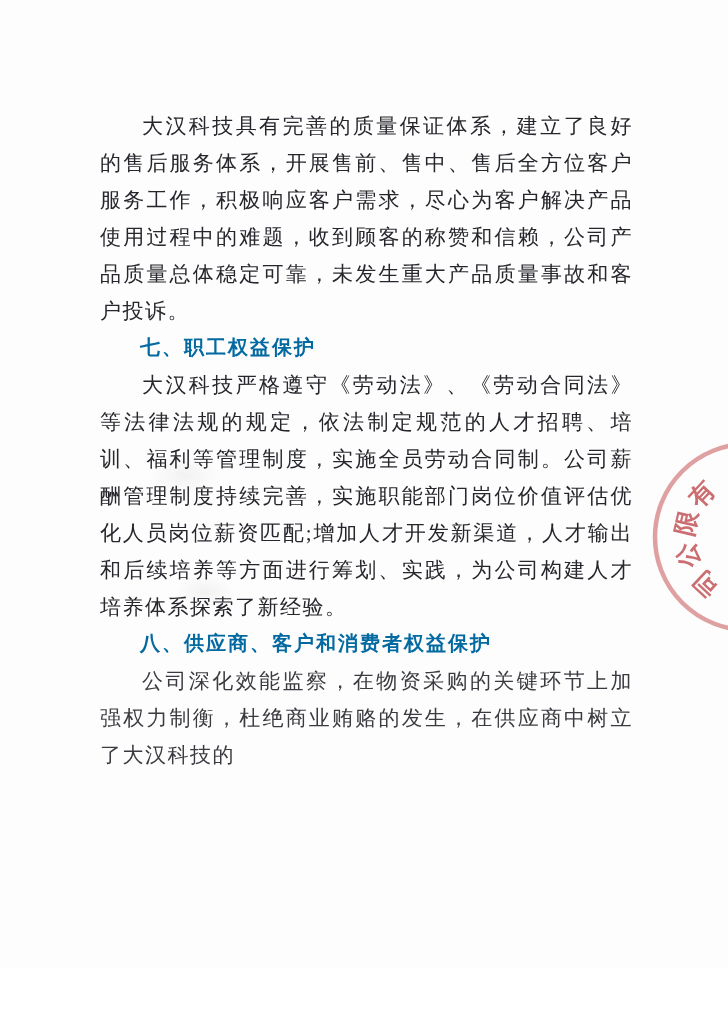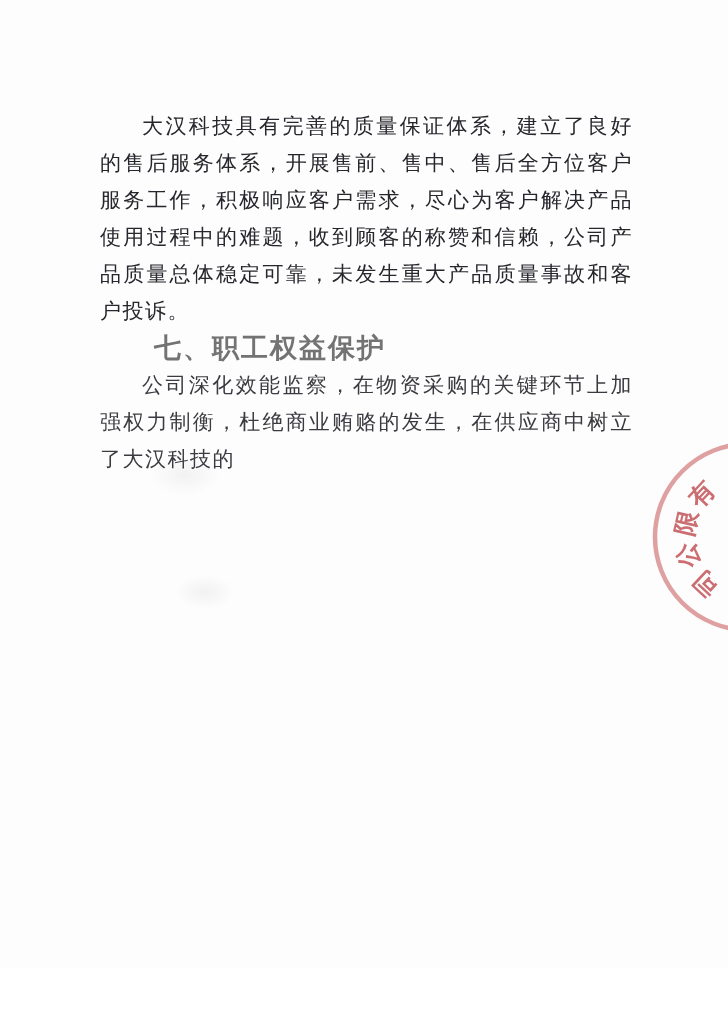--- a/index.html
+++ b/index.html
@@ -26,25 +26,25 @@
     letter-spacing: 1.5px;
     text-align: justify;
   }
   .content p,
   .content h3 {
     margin: 0;
     padding: 0;
     text-indent: 2em;
   }
   .content h3 {
-    font-size: 27px;
+    font-size: 20px;
     font-weight: 700;
-    font-family: Liberation Sans, sans-serif;
+    font-family: Liberation Mono, monospace;
     letter-spacing: 2px;
-    color: #737373;
+    color: #0369a1;
   }
   .smudged {
     filter: blur(0.5px);
     opacity: 0.9;
   }
   .seal {
     position: absolute;
     left: 628px;
     top: 417px;
     pointer-events: none;
@@ -68,20 +68,22 @@
 <body>
 
 <div class="page">
 
   <div class="scan-smudge smudge-1"></div>
   <div class="scan-smudge smudge-2"></div>
 
   <div class="content">
     <p>大汉科技具有完善的质量保证体系，建立了良好的售后服务体系，开展售前、售中、售后全方位客户服务工作，积极响应客户需求，尽心为客户解决产品使用过程中的难题，收到顾客的称赞和信赖，公司产品质量总体稳定可靠，未发生重大产品质量事故和客户投诉。</p>
     <h3>七、职工权益保护</h3>
+    <p>大汉科技严格遵守《劳动法》、《劳动合同法》等法律法规的规定，依法制定规范的人才招聘、培训、福利等管理制度，实施全员劳动合同制。公司薪酬管理制度持续完善，实施职能部门岗位价值评估优化人员岗位薪资匹配;增加人才开发新渠道，人才输出和后续培养等方面进行筹划、实践，为公司构建人才培养体系探索了新经验。</p>
+    <h3>八、供应商、客户和消费者权益保护</h3>
     <p class="smudged">公司深化效能监察，在物资采购的关键环节上加强权力制衡，杜绝商业贿赂的发生，在供应商中树立了大汉科技的</p>
   </div>
 
   <svg class="seal" width="240" height="240" viewBox="0 0 240 240">
     <circle cx="120" cy="120" r="93" fill="none" stroke="#c24446" stroke-width="4.5" opacity="0.5"></circle>
     <text class="seal-char" text-anchor="middle" dominant-baseline="central" transform="translate(73.9,77.0) rotate(-47)">有</text>
     <text class="seal-char" text-anchor="middle" dominant-baseline="central" transform="translate(58.6,105.8) rotate(-77)">限</text>
     <text class="seal-char" text-anchor="middle" dominant-baseline="central" transform="translate(59.8,138.4) rotate(-107)">公</text>
     <text class="seal-char" text-anchor="middle" dominant-baseline="central" transform="translate(77.0,166.1) rotate(-137)">司</text>
   </svg>

